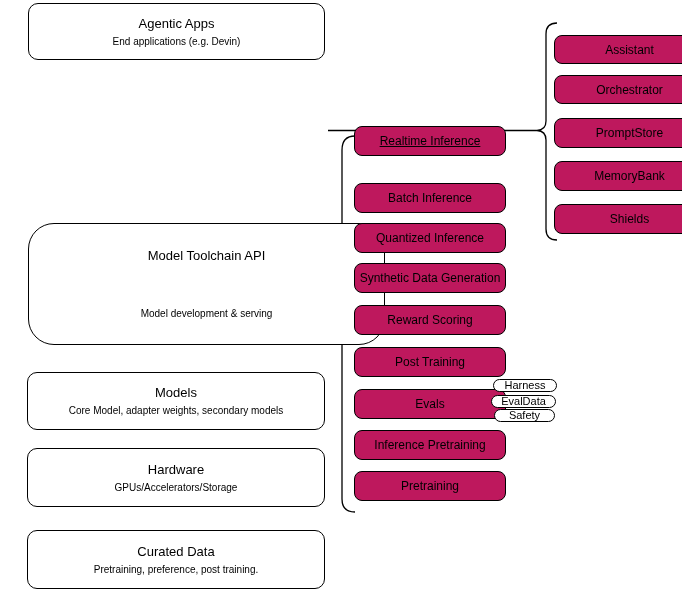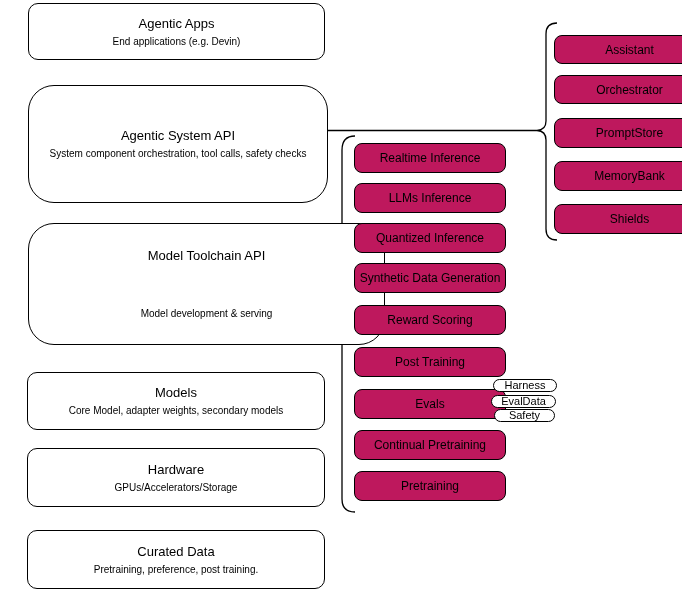--- a/index.html
+++ b/index.html
@@ -74,24 +74,20 @@
     <path d="M 303 130.5 L 512 130.5"></path>
     <path d="M 330 136 Q 317 136 317 150 L 317 314 Q 317 322.5 307 323 Q 317 323.5 317 332 L 317 499 Q 317 512 330 512"></path>
     <path d="M 532 23 Q 521 23 521 34 L 521 121 Q 521 130 512 130.5 Q 521 131 521 140 L 521 229 Q 521 240 532 240"></path>
   </svg>
 
   <div class="node-lg r10" style="left:3px; top:3px; width:297px; height:57px;">
     <div class="title">Agentic Apps</div>
     <div class="sub">End applications (e.g. Devin)</div>
   </div>
 
-  <div class="node-lg r26" style="left:3px; top:85px; width:300px; height:118px;">
-    <div class="title">Agentic System API</div>
-    <div class="sub">System component orchestration, tool calls, safety checks</div>
-  </div>
 
   <div class="node-lg r26" style="left:3px; top:223px; width:357px; height:122px;gap:40px;">
     <div class="title">Model Toolchain API</div>
     <div class="sub">Model development &amp; serving</div>
   </div>
 
   <div class="node-lg r10" style="left:2px; top:372px; width:298px; height:58px;">
     <div class="title">Models</div>
     <div class="sub">Core Model, adapter weights, secondary models</div>
   </div>
@@ -99,28 +95,28 @@
   <div class="node-lg r10" style="left:2px; top:448px; width:298px; height:59px;">
     <div class="title">Hardware</div>
     <div class="sub">GPUs/Accelerators/Storage</div>
   </div>
 
   <div class="node-lg r10" style="left:2px; top:530px; width:298px; height:59px;">
     <div class="title">Curated Data</div>
     <div class="sub">Pretraining, preference, post training.</div>
   </div>
 
-  <div class="node-sm" style="left:329px; top:143px;">Realtime Inference</div>
-  <div class="node-sm" style="left:329px; top:183px;">LLMs Inference</div>
+  <div class="node-sm" style="left:329px; top:126px;text-decoration:underline;">Realtime Inference</div>
+  <div class="node-sm" style="left:329px; top:183px;">Batch Inference</div>
   <div class="node-sm" style="left:329px; top:223px;">Quantized Inference</div>
   <div class="node-sm" style="left:329px; top:263px;">Synthetic Data Generation</div>
   <div class="node-sm" style="left:329px; top:305px;">Reward Scoring</div>
   <div class="node-sm" style="left:329px; top:347px;">Post Training</div>
   <div class="node-sm" style="left:329px; top:389px;">Evals</div>
-  <div class="node-sm" style="left:329px; top:430px;">Continual Pretraining</div>
+  <div class="node-sm" style="left:329px; top:430px;">Inference Pretraining</div>
   <div class="node-sm" style="left:329px; top:471px;">Pretraining</div>
 
   <div class="pill" style="left:468px; top:379px; width:64px;">Harness</div>
   <div class="pill" style="left:466px; top:395px; width:65px;">EvalData</div>
   <div class="pill" style="left:469px; top:409px; width:61px;">Safety</div>
 
   <div class="node-sm" style="left:529px; top:35px; width:151px; height:29px;">Assistant</div>
   <div class="node-sm" style="left:529px; top:75px; width:151px; height:29px;">Orchestrator</div>
   <div class="node-sm" style="left:529px; top:118px; width:151px; height:30px;">PromptStore</div>
   <div class="node-sm" style="left:529px; top:161px; width:151px; height:30px;">MemoryBank</div>

